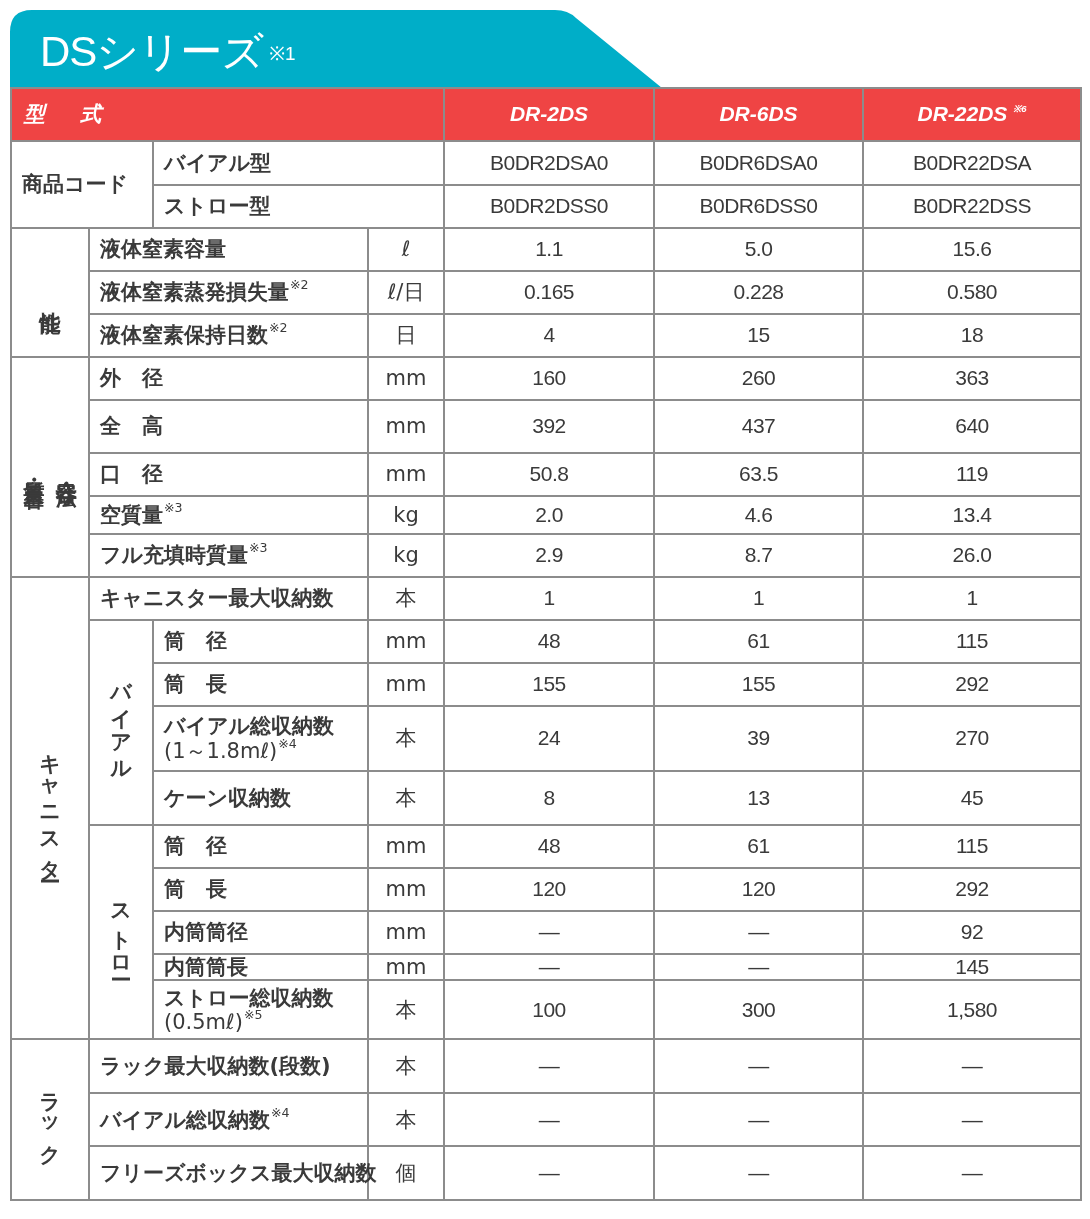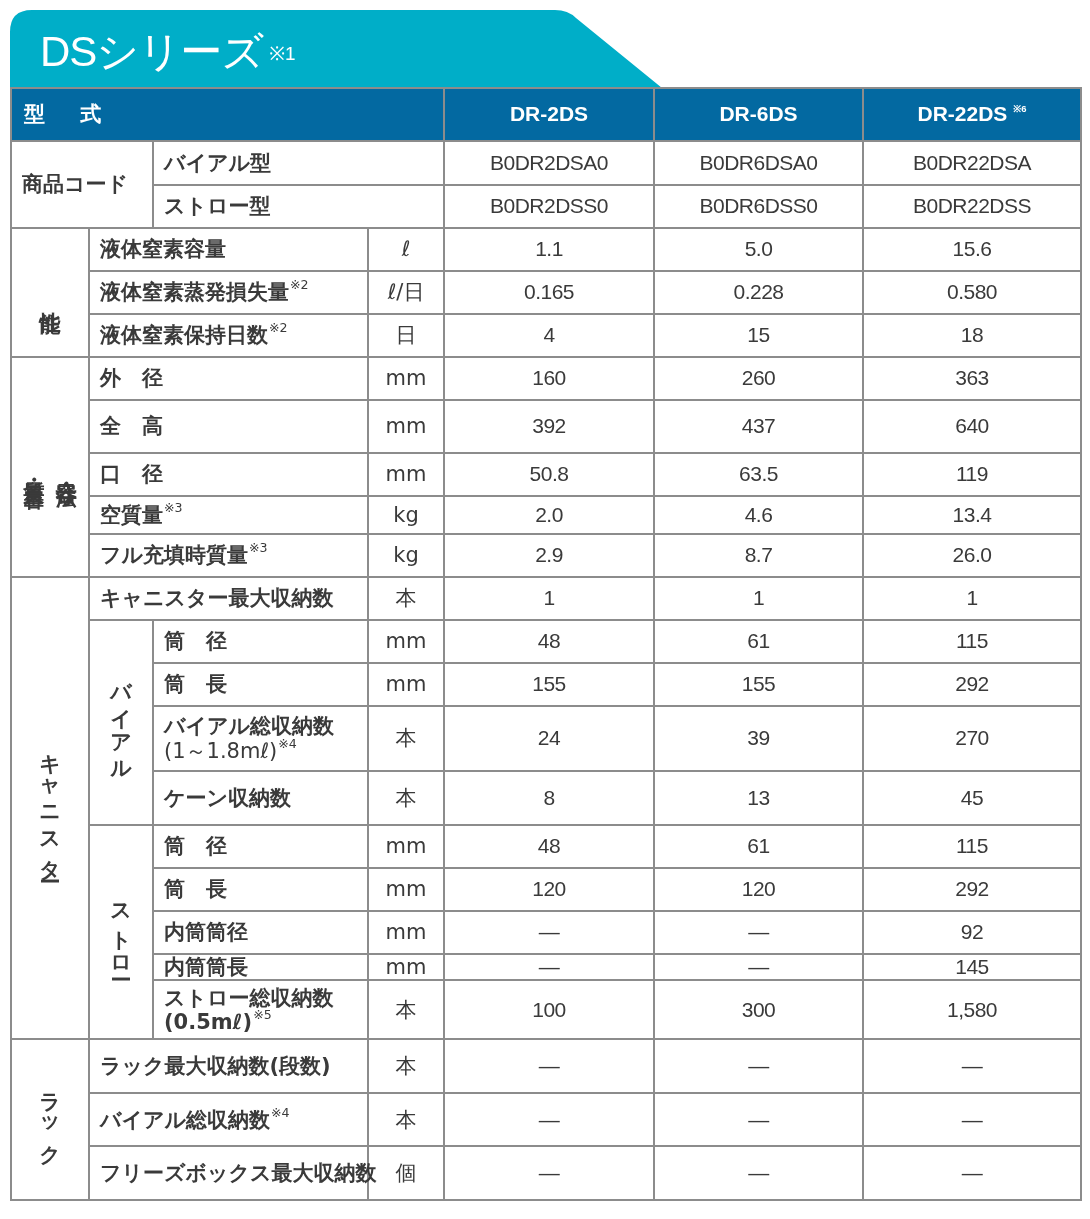--- a/index.html
+++ b/index.html
@@ -5,21 +5,21 @@
   html, body { margin:0; padding:0; background:#ffffff; }
   body { width:1090px; height:1219px; position:relative; overflow:hidden;
          font-family:"DejaVu Sans", "Liberation Sans", sans-serif; color:#3a3a3a; }
   .title-tab { position:absolute; left:10px; top:10px; width:652px; height:58px; }
   .title-tab svg { position:absolute; left:0; top:0; }
   .title-text { position:absolute; left:30px; top:16px; color:#fff; font-size:42px;
                 font-family:"Liberation Sans", sans-serif; letter-spacing:-1px; line-height:52px; white-space:nowrap; }
   .title-text sup, .hdr sup { font-size:0.45em; vertical-align:top; position:relative; top:2px; margin-left:6px; letter-spacing:0; }
   table.spec { position:absolute; left:10px; top:87px; border-collapse:collapse; table-layout:fixed; width:1070px; }
   table.spec td { border:2px solid #8c8c8c; padding:0; font-size:21px; line-height:1.15; }
-  .hdrrow td { background:#0369a1; color:#fff; border-color:#00aec8; border-right-color:#d8f1f6; height:51px; }
+  .hdrrow td { background:#ef4444; color:#fff; border-color:#00aec8; border-right-color:#d8f1f6; height:51px;font-style:italic; }
   .hdr { text-align:center; font-family:"Liberation Sans", sans-serif; font-size:28px; font-weight:bold; }
   .hdr-label { padding-left:12px !important; font-weight:bold; font-size:20px; letter-spacing:14px; }
   .lbl { padding-left:10px !important; font-weight:bold; white-space:nowrap; }
   .sub { padding-left:10px !important; font-weight:bold; white-space:nowrap; }
   .grp { text-align:center; font-weight:bold; }
   .unit { text-align:center; font-size:22px; }
   .val { text-align:center; font-family:"Liberation Sans", sans-serif; font-size:23px; letter-spacing:-0.5px; }
   .vert { writing-mode:vertical-rl; text-orientation:upright; display:inline-block; font-weight:bold; letter-spacing:2px; }
   .vert2 { display:inline-flex; flex-direction:row-reverse; gap:8px; }
   sup.note { font-size:0.6em; vertical-align:top; position:relative; top:-2px; font-weight:normal; margin-left:1px; }
@@ -195,21 +195,21 @@
     <td class="val">92</td>
   </tr>
   <tr style="height:26px">
     <td class="sub"><span>内筒筒長</span></td>
     <td class="unit">mm</td>
     <td class="val">—</td>
     <td class="val">—</td>
     <td class="val">145</td>
   </tr>
   <tr style="height:59px">
-    <td class="sub two-line"><span>ストロー総収納数</span><br><span style="font-weight:bold">(0.5mℓ)</span><sup class="note">※5</sup></td>
+    <td class="sub two-line"><span>ストロー総収納数</span><br><span style="font-weight:normal">(0.5mℓ)</span><sup class="note">※5</sup></td>
     <td class="unit">本</td>
     <td class="val">100</td>
     <td class="val">300</td>
     <td class="val">1,580</td>
   </tr>
 
   <tr style="height:54px">
     <td rowspan="3" class="grp"><span class="vert">ラック</span></td>
     <td colspan="2" class="lbl"><span>ラック最大収納数(段数)</span><sup class="note"></sup></td>
     <td class="unit">本</td>

